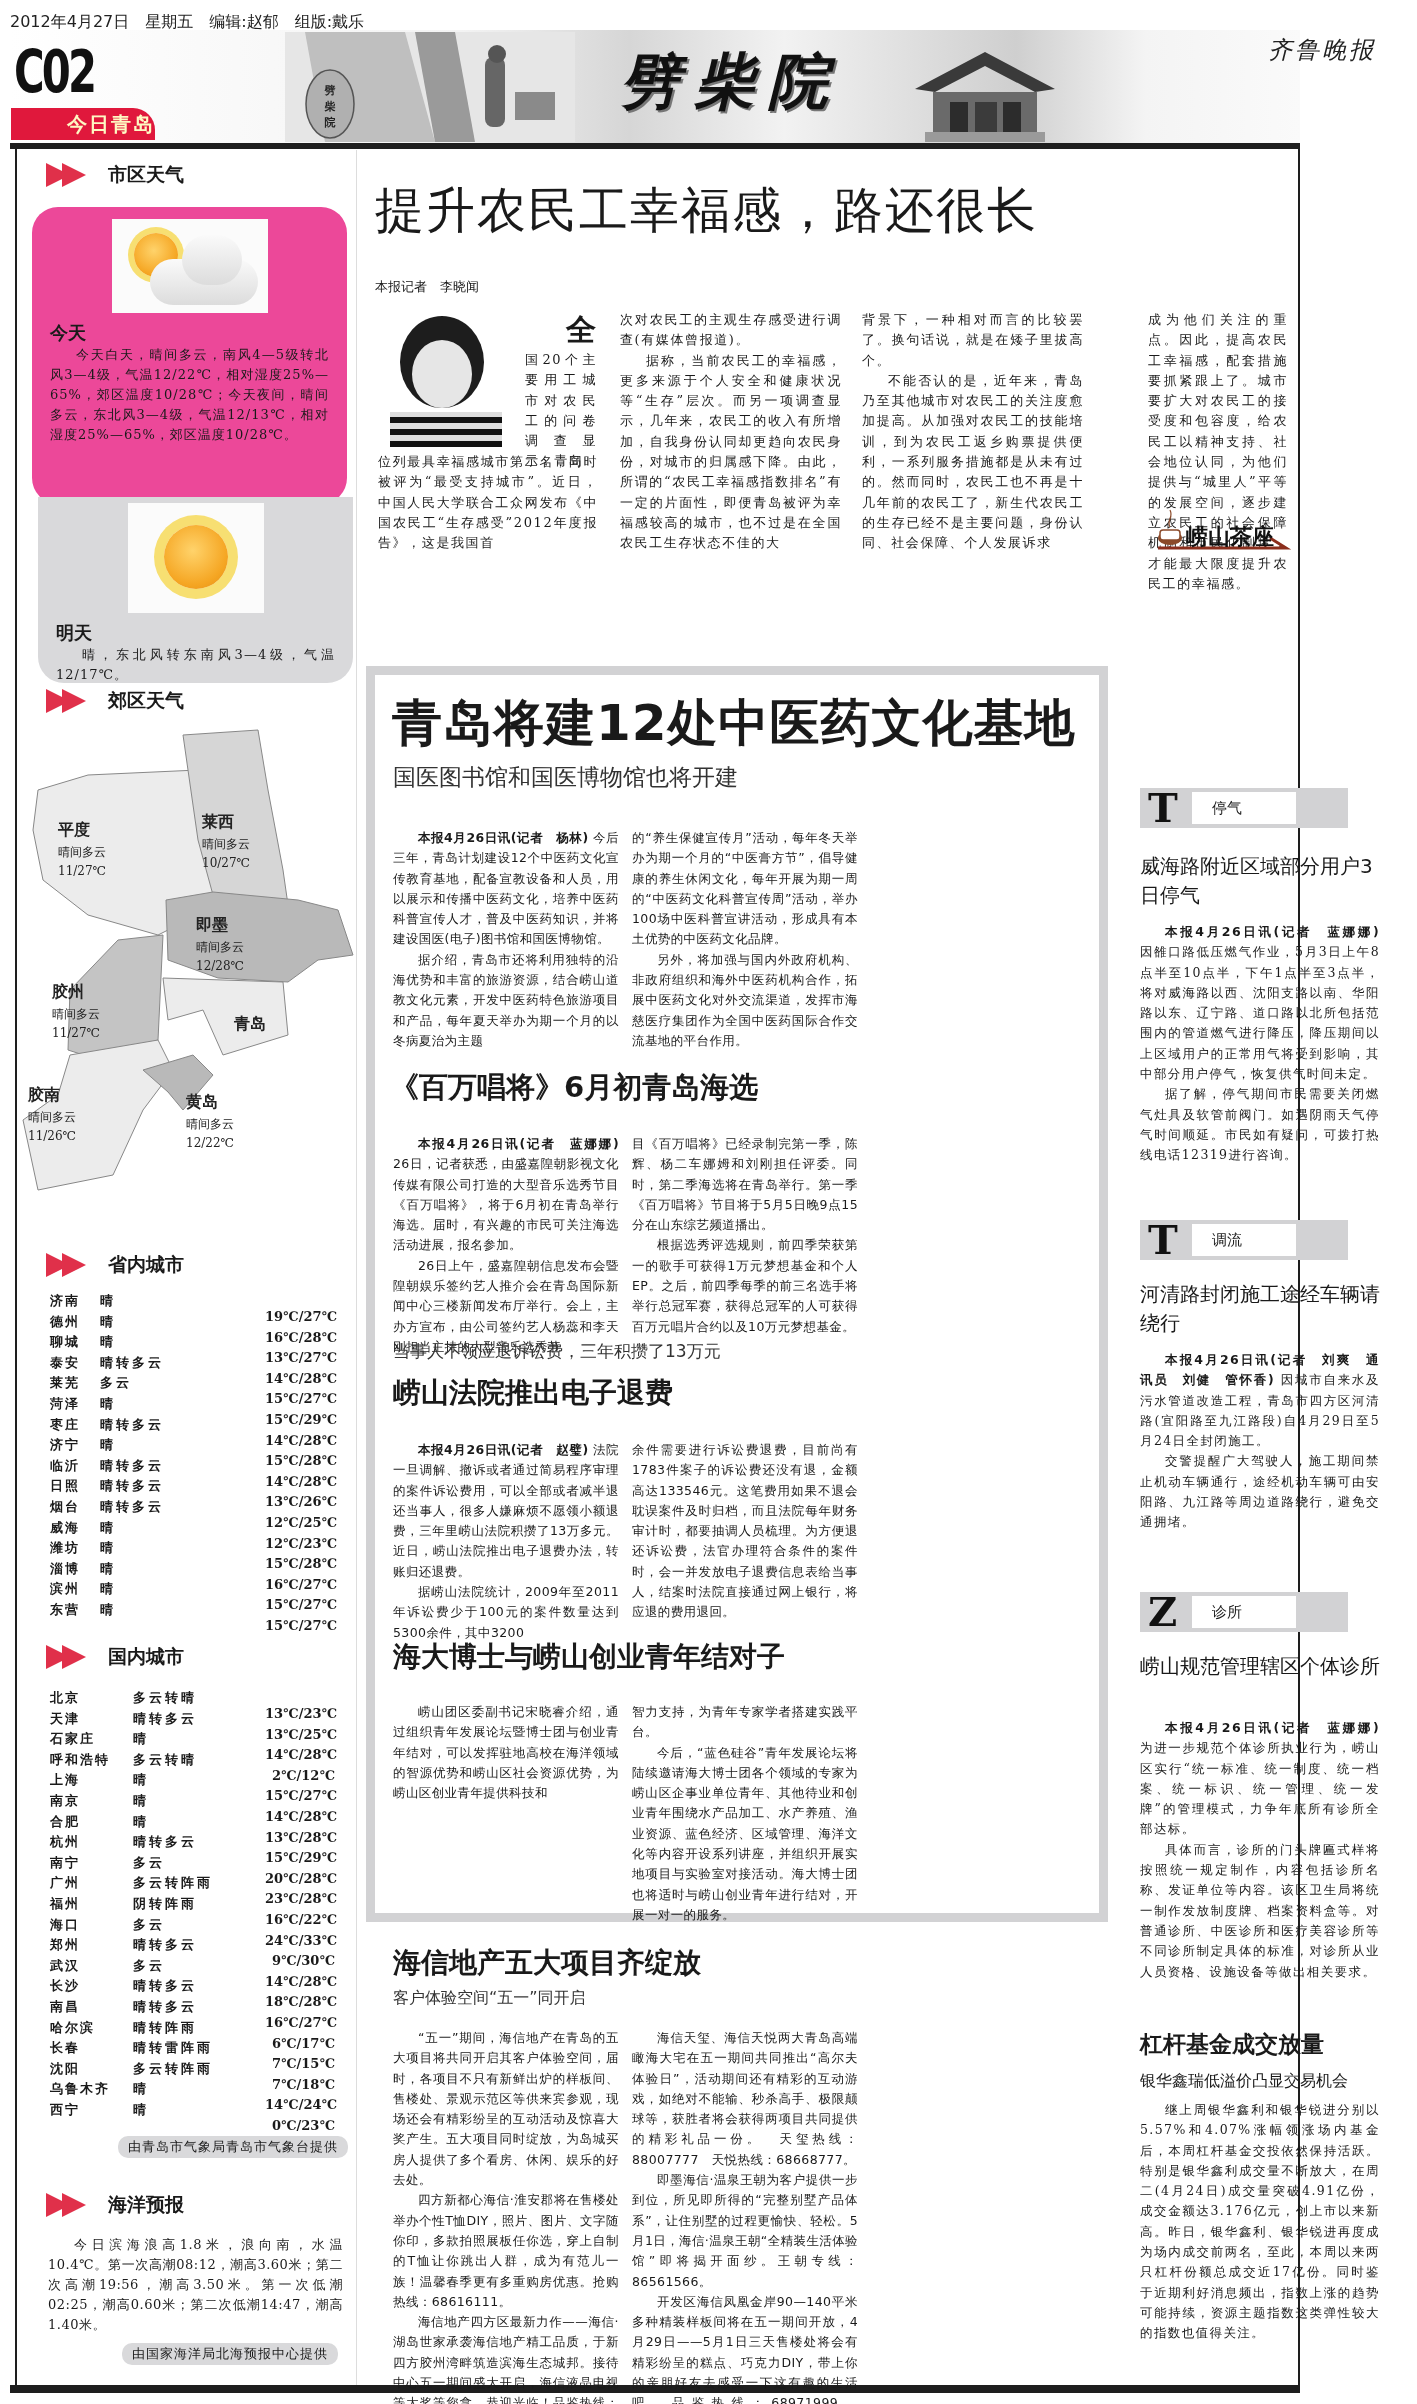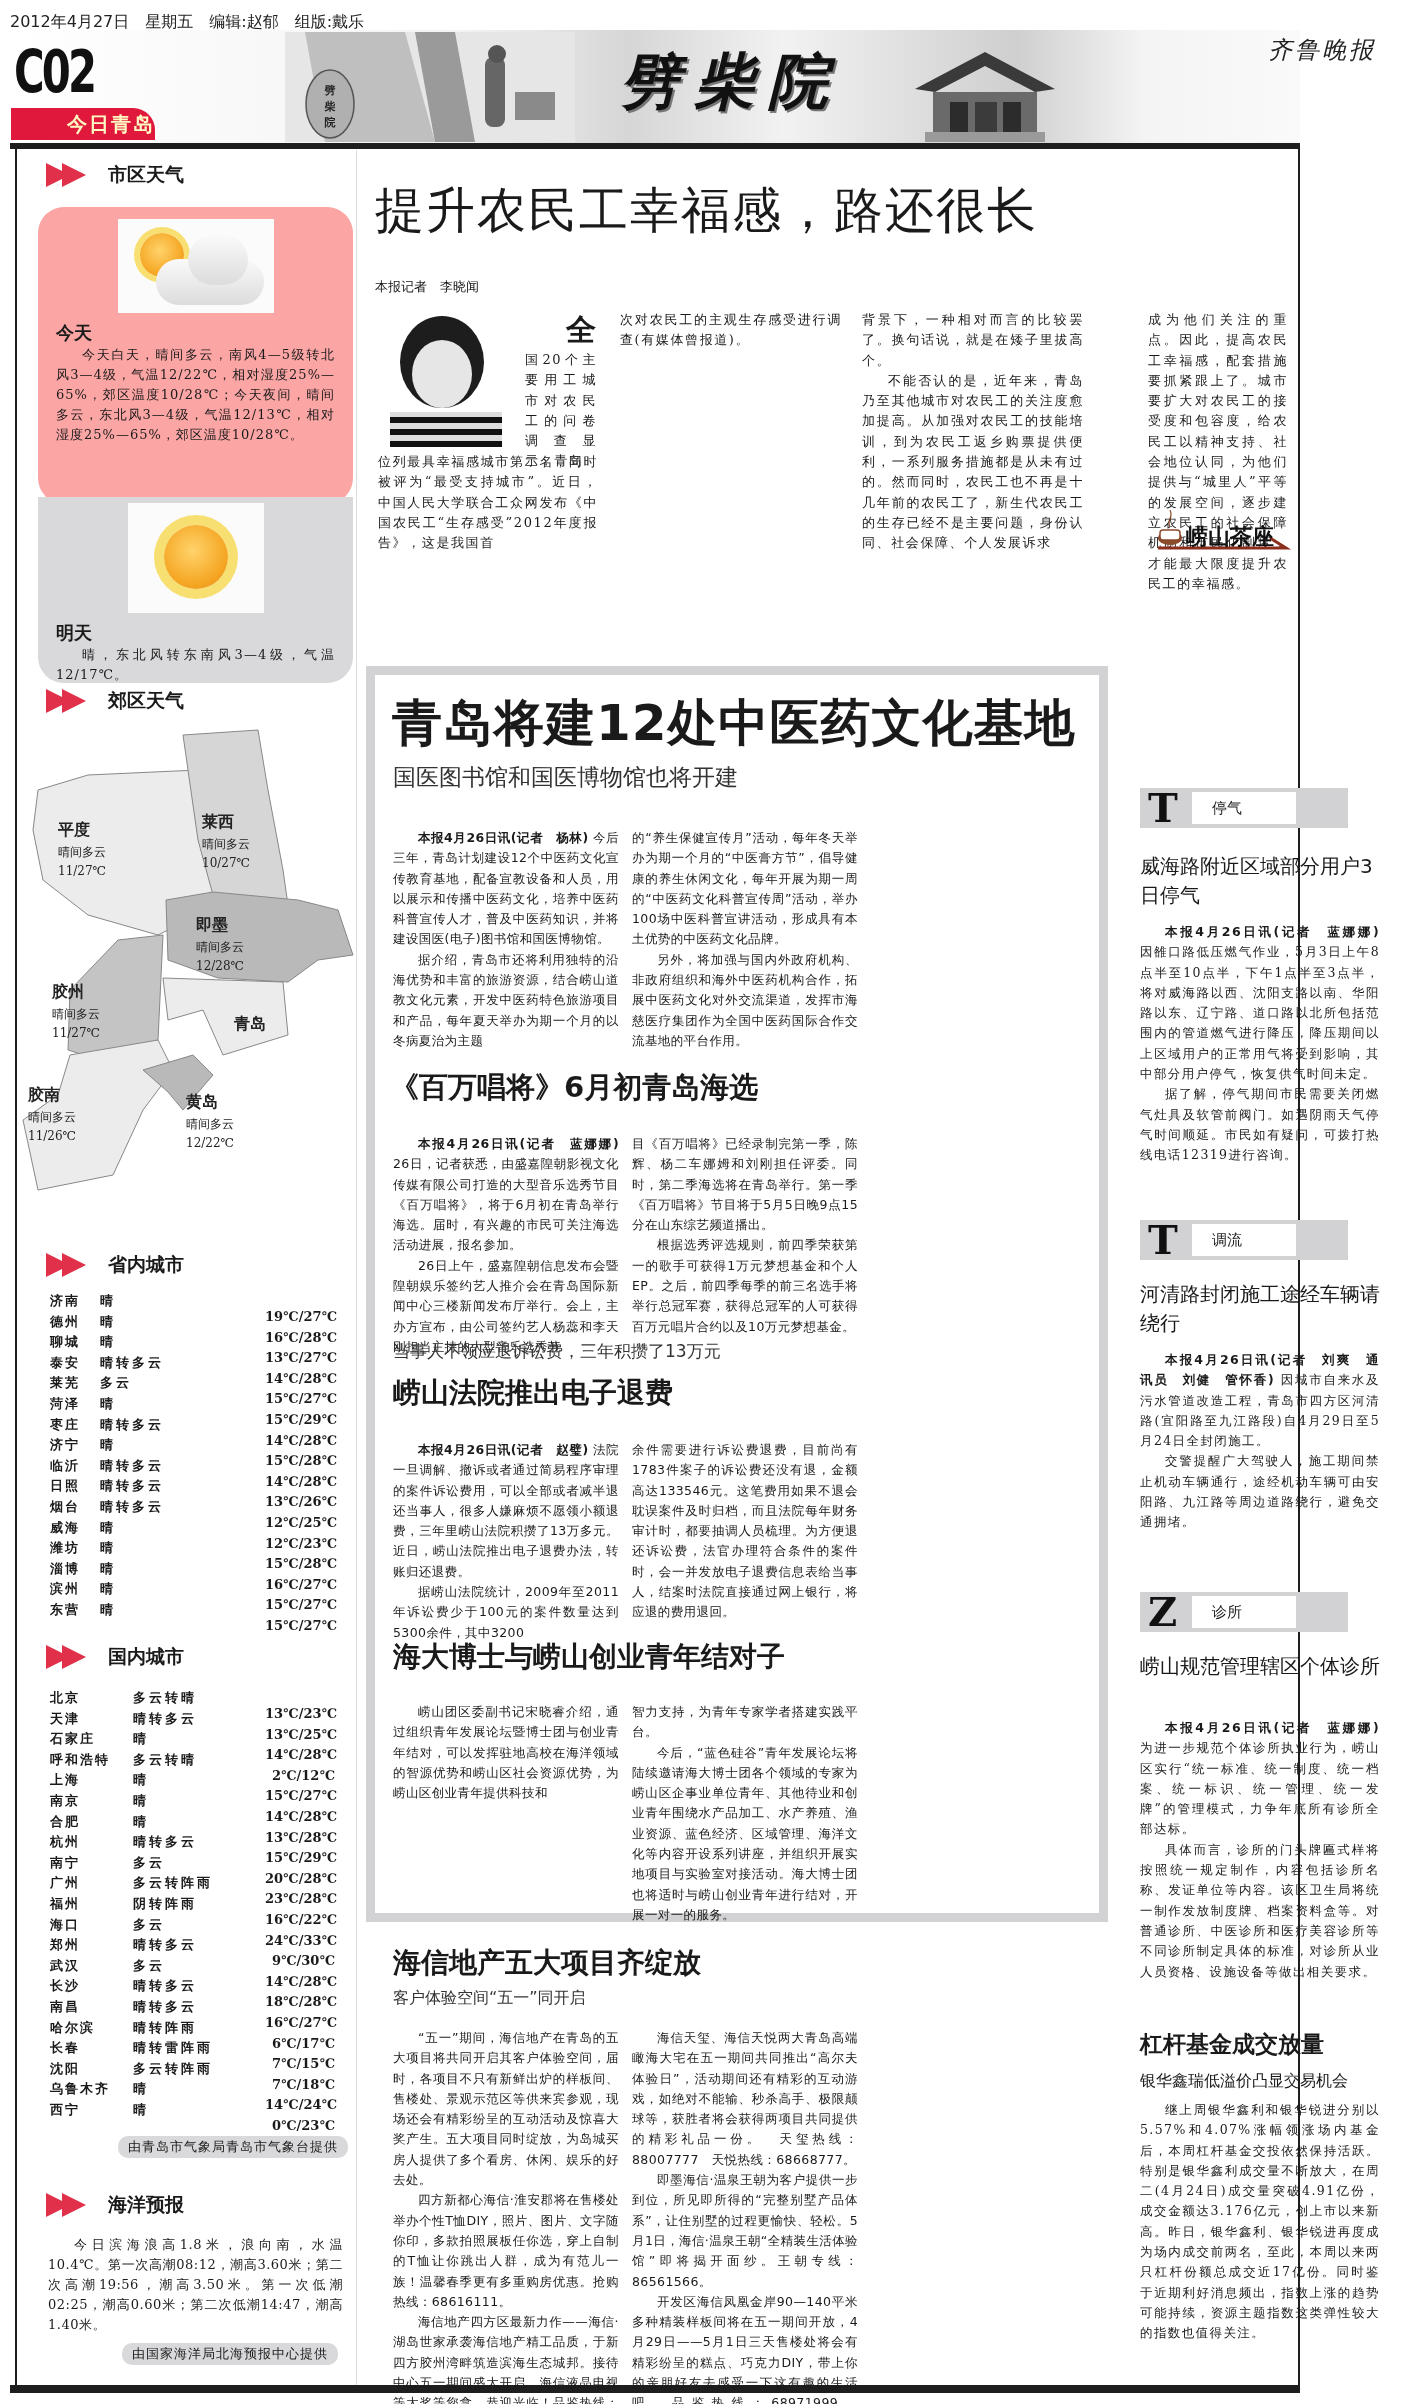--- a/index.html
+++ b/index.html
@@ -22,21 +22,21 @@
   #sidebar-divider { position: absolute; left: 356px; top: 150px; width: 1px; height: 2235px; background: #ddd; }
 
   
   .side-head { position: absolute; left: 42px; display: flex; align-items: center; gap: 18px; }
   .arrows { width: 48px; height: 26px; position: relative; }
   .arrows i { position: absolute; top: 1px; width: 0; height: 0; border-top: 12px solid transparent; border-bottom: 12px solid transparent; border-left: 24px solid #e0304a; }
   .arrows i:first-child { left: 4px; }
   .arrows i:last-child { left: 20px; }
   .side-head span { font-family: "DejaVu Sans", sans-serif; font-weight: bold; font-size: 19px; color: #1a1a1a; }
 
-  #weather-card { position: absolute; left: 38px; top: 207px; width: 315px; height: 297px; background: #fca5a5; border-radius: 26px; padding: 12px 18px; }
+  #weather-card { position: absolute; left: 32px; top: 207px; width: 315px; height: 297px; background: #ec4899; border-radius: 26px; padding: 12px 18px; }
   .wx-img { width: 156px; height: 94px; margin: 0 auto; background: #fbfbfb; position: relative; }
   .sun { position: absolute; border-radius: 50%; background: radial-gradient(circle at 45% 40%, #ffd36b 0%, #f5a623 65%, #e38b12 100%); box-shadow: 0 0 0 6px #f7df72; }
   .cloud { position: absolute; background: linear-gradient(#fafafa, #dcdcdc); border-radius: 40px; }
   .wx-title { font-family: "DejaVu Sans", sans-serif; font-weight: bold; font-size: 18px; margin-top: 8px; }
   .wx-text { font-size: 13px; line-height: 20px; text-indent: 2em; letter-spacing: 1px; text-align: justify; }
 
   #map-area { position: absolute; left: 18px; top: 720px; width: 340px; height: 480px; }
   .map-label { position: absolute; font-size: 12px; line-height: 19px; color: #222; }
   .map-label b { font-family: "DejaVu Sans", sans-serif; font-size: 16px; display: block; margin-bottom: 4px; }
 
@@ -426,20 +426,21 @@
 </svg>
 <div id="dropcap">全</div>
 <div class="col-text" style="left:525px;top:350px;width:72px;">
   <p class="noind">国20个主要用工城市对农民工的问卷调查显示，青岛</p>
 </div>
 <div class="col-text" style="left:378px;top:452px;width:220px;">
   <p class="noind">位列最具幸福感城市第二名，同时被评为“最受支持城市”。近日，中国人民大学联合工众网发布《中国农民工“生存感受”2012年度报告》，这是我国首</p>
 </div>
 <div class="col-text" style="left:620px;top:310px;width:222px;">
   <p class="noind">次对农民工的主观生存感受进行调查(有媒体曾报道)。</p>
+  <p>据称，当前农民工的幸福感，更多来源于个人安全和健康状况等“生存”层次。而另一项调查显示，几年来，农民工的收入有所增加，自我身份认同却更趋向农民身份，对城市的归属感下降。由此，所谓的“农民工幸福感指数排名”有一定的片面性，即便青岛被评为幸福感较高的城市，也不过是在全国农民工生存状态不佳的大</p>
 </div>
 <div class="col-text" style="left:862px;top:310px;width:222px;">
   <p class="noind">背景下，一种相对而言的比较罢了。换句话说，就是在矮子里拔高个。</p>
   <p>不能否认的是，近年来，青岛乃至其他城市对农民工的关注度愈加提高。从加强对农民工的技能培训，到为农民工返乡购票提供便利，一系列服务措施都是从未有过的。然而同时，农民工也不再是十几年前的农民工了，新生代农民工的生存已经不是主要问题，身份认同、社会保障、个人发展诉求</p>
 </div>
 <div class="col-text" style="left:1148px;top:310px;width:140px;">
   <p class="noind">成为他们关注的重点。因此，提高农民工幸福感，配套措施要抓紧跟上了。城市要扩大对农民工的接受度和包容度，给农民工以精神支持、社会地位认同，为他们提供与“城里人”平等的发展空间，逐步建立农民工的社会保障机制和市民化制度，才能最大限度提升农民工的幸福感。</p>
 </div>
 
 <svg id="chazuo-logo" viewBox="0 0 140 60">

